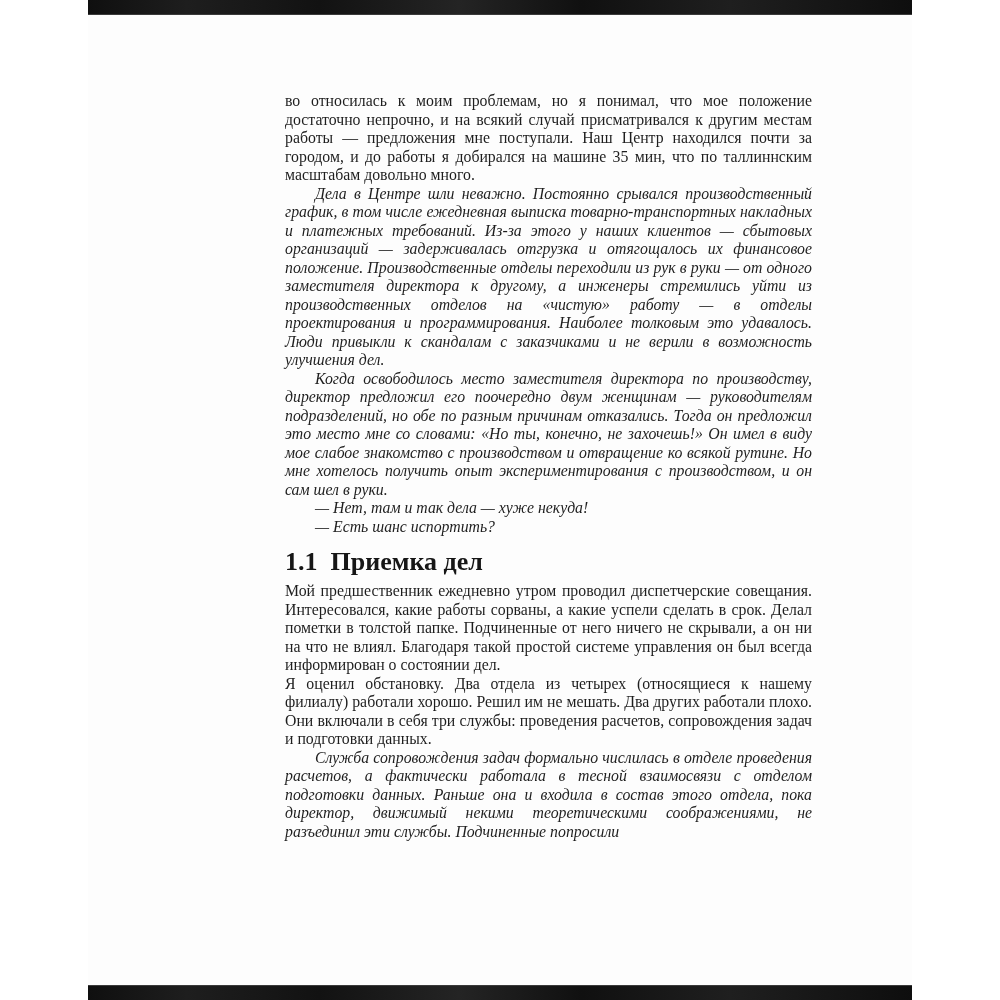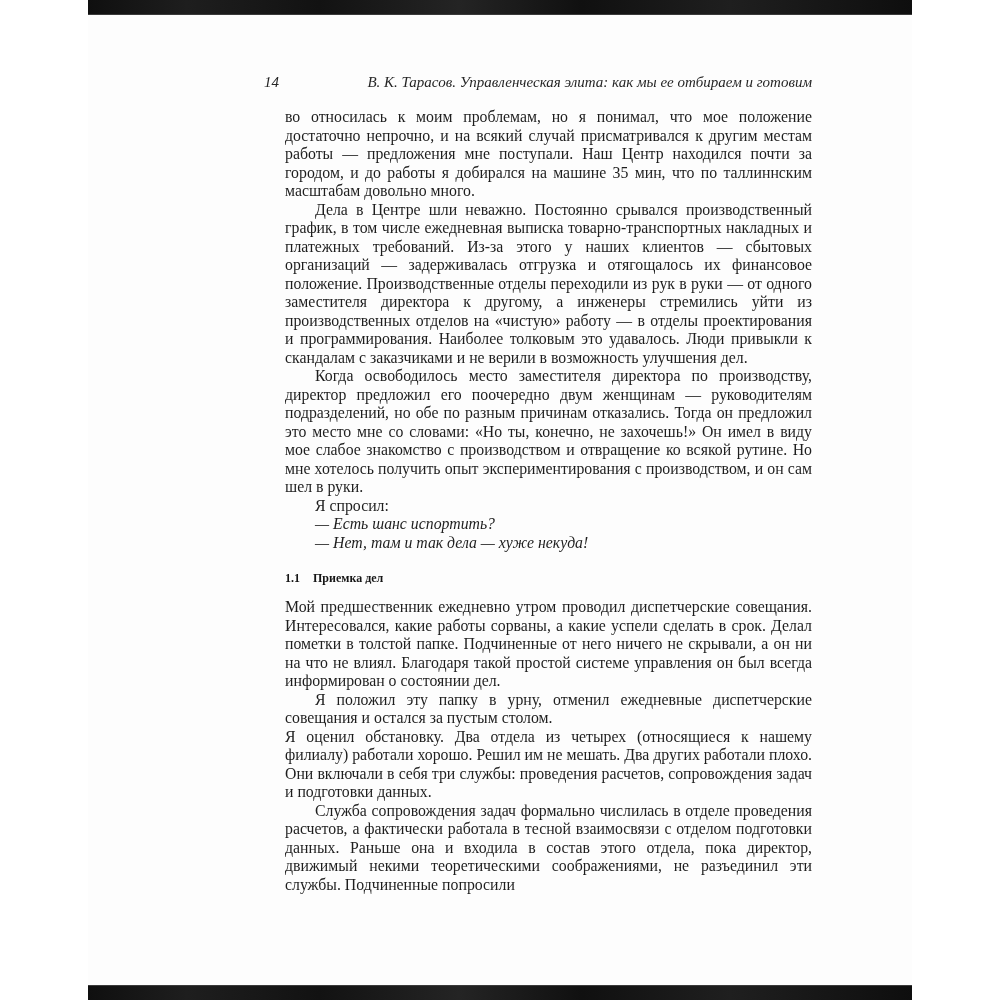--- a/index.html
+++ b/index.html
@@ -44,63 +44,57 @@
     color: #262626;
   }
   .body-text {
     margin-top: 18px;
     font-size: 15.8px;
     line-height: 18.5px;
     text-align: justify;
     margin-left: 21px;
   }
   .body-text p { margin: 0; }
-  p.indent { text-indent: 30px; }
+  p.indent { text-indent: 30px; font-style: italic; }
   p.dialogue {
     font-style: italic;
     text-indent: 30px;
     text-align: left;
   }
   h2.section-heading {
-    font-size: 12px;
+    font-size: 26px;
     line-height: 22px;
     font-weight: bold;
     margin-top: 15px;
     margin-bottom: 9px;
     text-align: left;
     color: #161616;
   }
   h2.section-heading .heading-number { margin-right: 13px; }
 </style>
 </head>
 <body>
 
 <div class="photo">
   <div class="edge top"></div>
   <div class="edge bottom"></div>
 
   <div class="content">
 
-    <div class="page-header">
-      <span>14</span>
-      <span>В. К. Тарасов. Управленческая элита: как мы ее отбираем и готовим</span>
-    </div>
 
     <div class="body-text">
       <p>во относилась к моим проблемам, но я понимал, что мое положение достаточно непрочно, и на всякий случай присматривался к другим местам работы — предложения мне поступали. Наш Центр находился почти за городом, и до работы я добирался на машине 35 мин, что по таллиннским масштабам довольно много.</p>
       <p class="indent">Дела в Центре шли неважно. Постоянно срывался производственный график, в том числе ежедневная выписка товарно-транспортных накладных и платежных требований. Из-за этого у наших клиентов — сбытовых организаций — задерживалась отгрузка и отягощалось их финансовое положение. Производственные отделы переходили из рук в руки — от одного заместителя директора к другому, а инженеры стремились уйти из производственных отделов на «чистую» работу — в отделы проектирования и программирования. Наиболее толковым это удавалось. Люди привыкли к скандалам с заказчиками и не верили в возможность улучшения дел.</p>
       <p class="indent">Когда освободилось место заместителя директора по производству, директор предложил его поочередно двум женщинам — руководителям подразделений, но обе по разным причинам отказались. Тогда он предложил это место мне со словами: «Но ты, конечно, не захочешь!» Он имел в виду мое слабое знакомство с производством и отвращение ко всякой рутине. Но мне хотелось получить опыт экспериментирования с производством, и он сам шел в руки.</p>
-      <p class="indent">Я спросил:</p>
+      <p class="dialogue">— Нет, там и так дела — хуже некуда!</p>
       <p class="dialogue">— Есть шанс испортить?</p>
-      <p class="dialogue">— Нет, там и так дела — хуже некуда!</p>
 
       <h2 class="section-heading">
         <span class="heading-number">1.1</span><span>Приемка дел</span>
       </h2>
       <p>Мой предшественник ежедневно утром проводил диспетчерские совещания. Интересовался, какие работы сорваны, а какие успели сделать в срок. Делал пометки в толстой папке. Подчиненные от него ничего не скрывали, а он ни на что не влиял. Благодаря такой простой системе управления он был всегда информирован о состоянии дел.</p>
-      <p class="indent">Я положил эту папку в урну, отменил ежедневные диспетчерские совещания и остался за пустым столом.</p>
 
       <p>Я оценил обстановку. Два отдела из четырех (относящиеся к нашему филиалу) работали хорошо. Решил им не мешать. Два других работали плохо. Они включали в себя три службы: проведения расчетов, сопровождения задач и подготовки данных.</p>
       <p class="indent">Служба сопровождения задач формально числилась в отделе проведения расчетов, а фактически работала в тесной взаимосвязи с отделом подготовки данных. Раньше она и входила в состав этого отдела, пока директор, движимый некими теоретическими соображениями, не разъединил эти службы. Подчиненные попросили</p>
     </div>
 
   </div>
 </div>
 
 </body></html>

